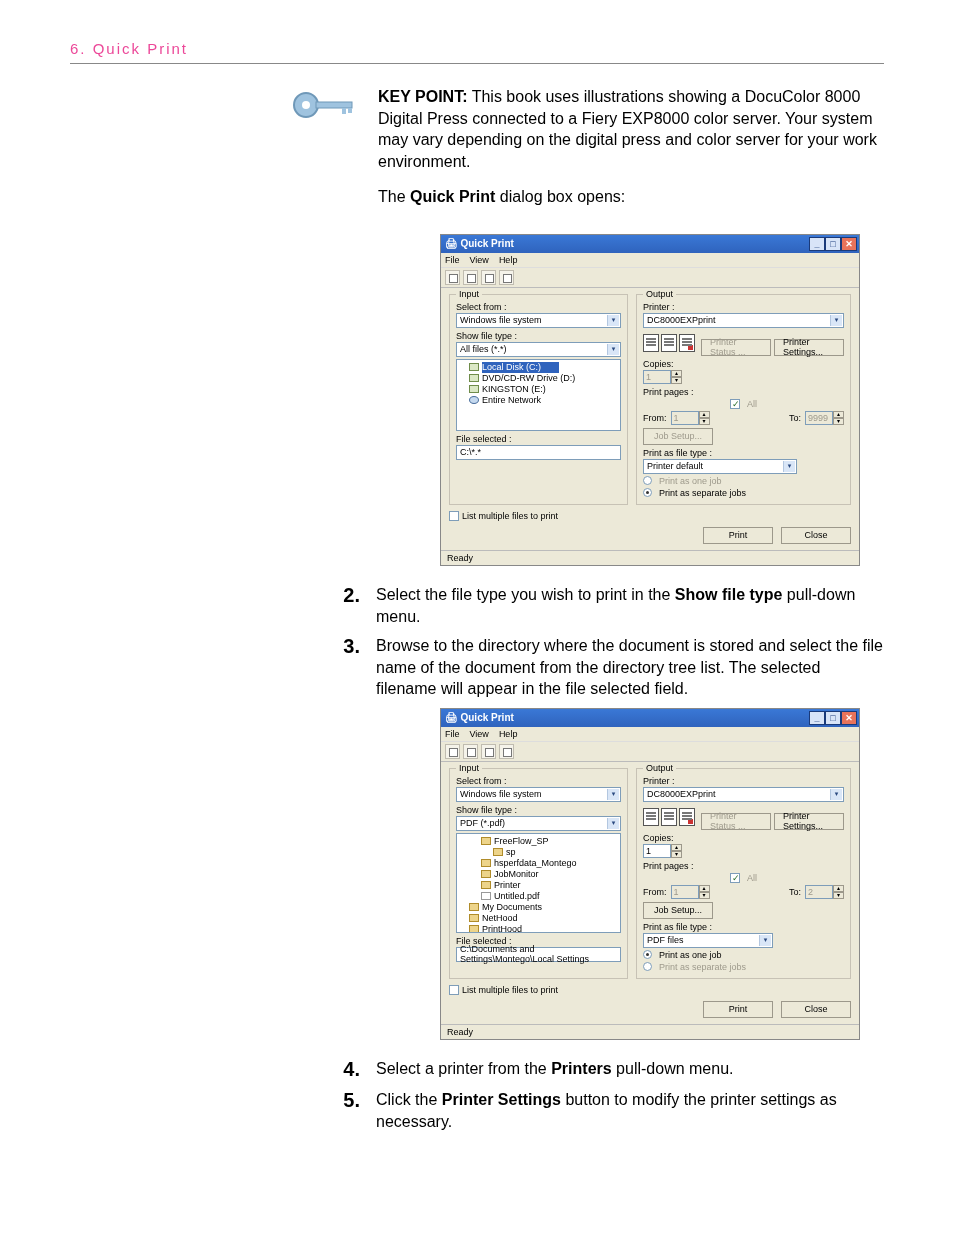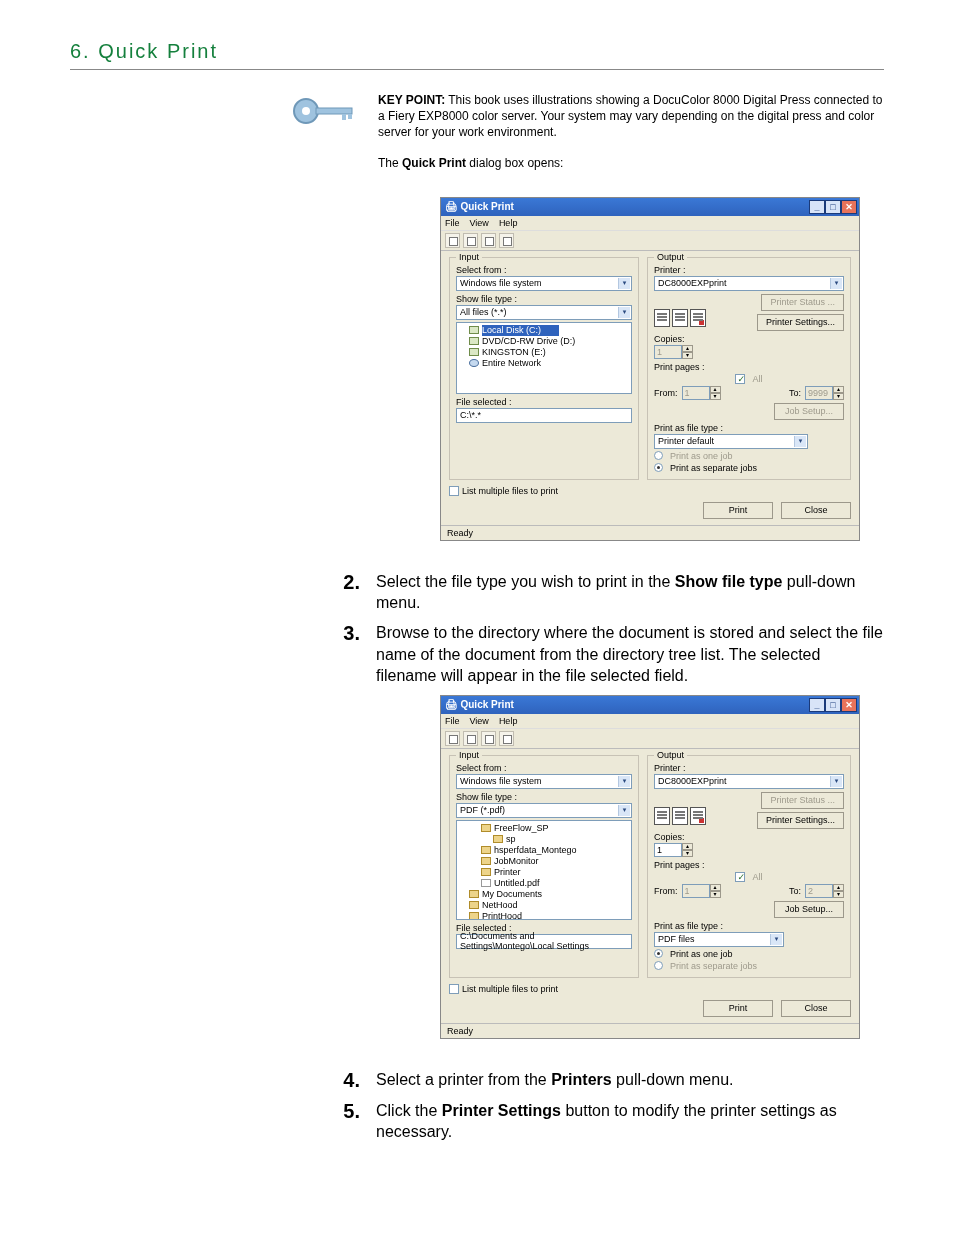--- a/index.html
+++ b/index.html
@@ -8,41 +8,41 @@
     padding: 0;
     background: #fff;
     font-family: Arial, Helvetica, sans-serif;
     color: #000;
     width: 954px;
   }
   .page {
     padding: 40px 70px 50px 70px;
   }
   .header-row {
-    font-size: 20px;
+    font-size: 15px;
     letter-spacing: 2px;
-    color: #15803d;
+    color: #ec4899;
     border-bottom: 1px solid #888;
     padding-bottom: 6px;
     margin-bottom: 22px;
   }
   .content-block {
     display: flex;
     gap: 18px;
     margin-bottom: 12px;
   }
   .icon-col { width: 290px; display:flex; justify-content:flex-end; }
-  .text-col { flex:1; font-size:12px; line-height:1.35; }
+  .text-col { flex:1; font-size:16px; line-height:1.35; }
   .key-icon { width:70px; height:38px; }
   .bold { font-weight:bold; }
   .para { margin: 0 0 14px 0; }
   .step-row { display:flex; gap:16px; margin-bottom:8px; }
   .step-num { width:290px; text-align:right; font-size:20px; font-weight:bold; color:#000; }
   .step-text { flex:1; font-size:16px; line-height:1.35; }
-  .fig-wrap { margin-left: 370px; margin-bottom:30px; }
+  .fig-wrap { margin-left: 370px; margin-bottom:18px; }
 
   
   .dialog {
     width: 420px;
     border: 1px solid #888;
     background: #ece9d8;
     font-family: Tahoma, Arial, sans-serif;
     font-size: 9px;
     color:#000;
   }
@@ -98,21 +98,21 @@
   .radio { width:9px;height:9px;border:1px solid #7e9db9;border-radius:50%;background:#fff;display:inline-block;vertical-align:middle;margin-right:3px;position:relative;}
   .radio.on::after{content:"";position:absolute;left:2px;top:2px;width:3px;height:3px;background:#333;border-radius:50%;}
   .spin { display:flex; }
   .spin .val { width:28px; height:14px; border:1px solid #7e9db9; background:#fff; font-size:9px; padding:0 2px; display:flex; align-items:center; }
   .spin .val.dis { background:#ece9d8; color:#9e9a8c; }
   .spin .upd { width:11px; display:flex; flex-direction:column; }
   .spin .upd span { height:7px; border:1px solid #9c988b; background:#ece9d8; font-size:6px; line-height:5px; text-align:center; }
   .rowflex { display:flex; align-items:center; gap:4px; margin-top:2px; }
   .footerbar { border-top:1px solid #bbb; padding:2px 6px; font-size:9px; background:#ece9d8; }
   .btnrow { display:flex; justify-content:flex-end; gap:8px; margin-top:6px; }
-  .rightstack { display:flex; flex-direction:column; gap:3px; align-items:flex-end; }
+  .rightstack { display:flex; flex-direction:row; gap:3px; align-items:flex-end; }
 </style>
 </head>
 <body>
 
 <div class="page">
   <div class="header-row">6. Quick Print</div>
 
   <div class="content-block">
     <div class="icon-col">
       <svg class="key-icon" viewBox="0 0 70 38">

